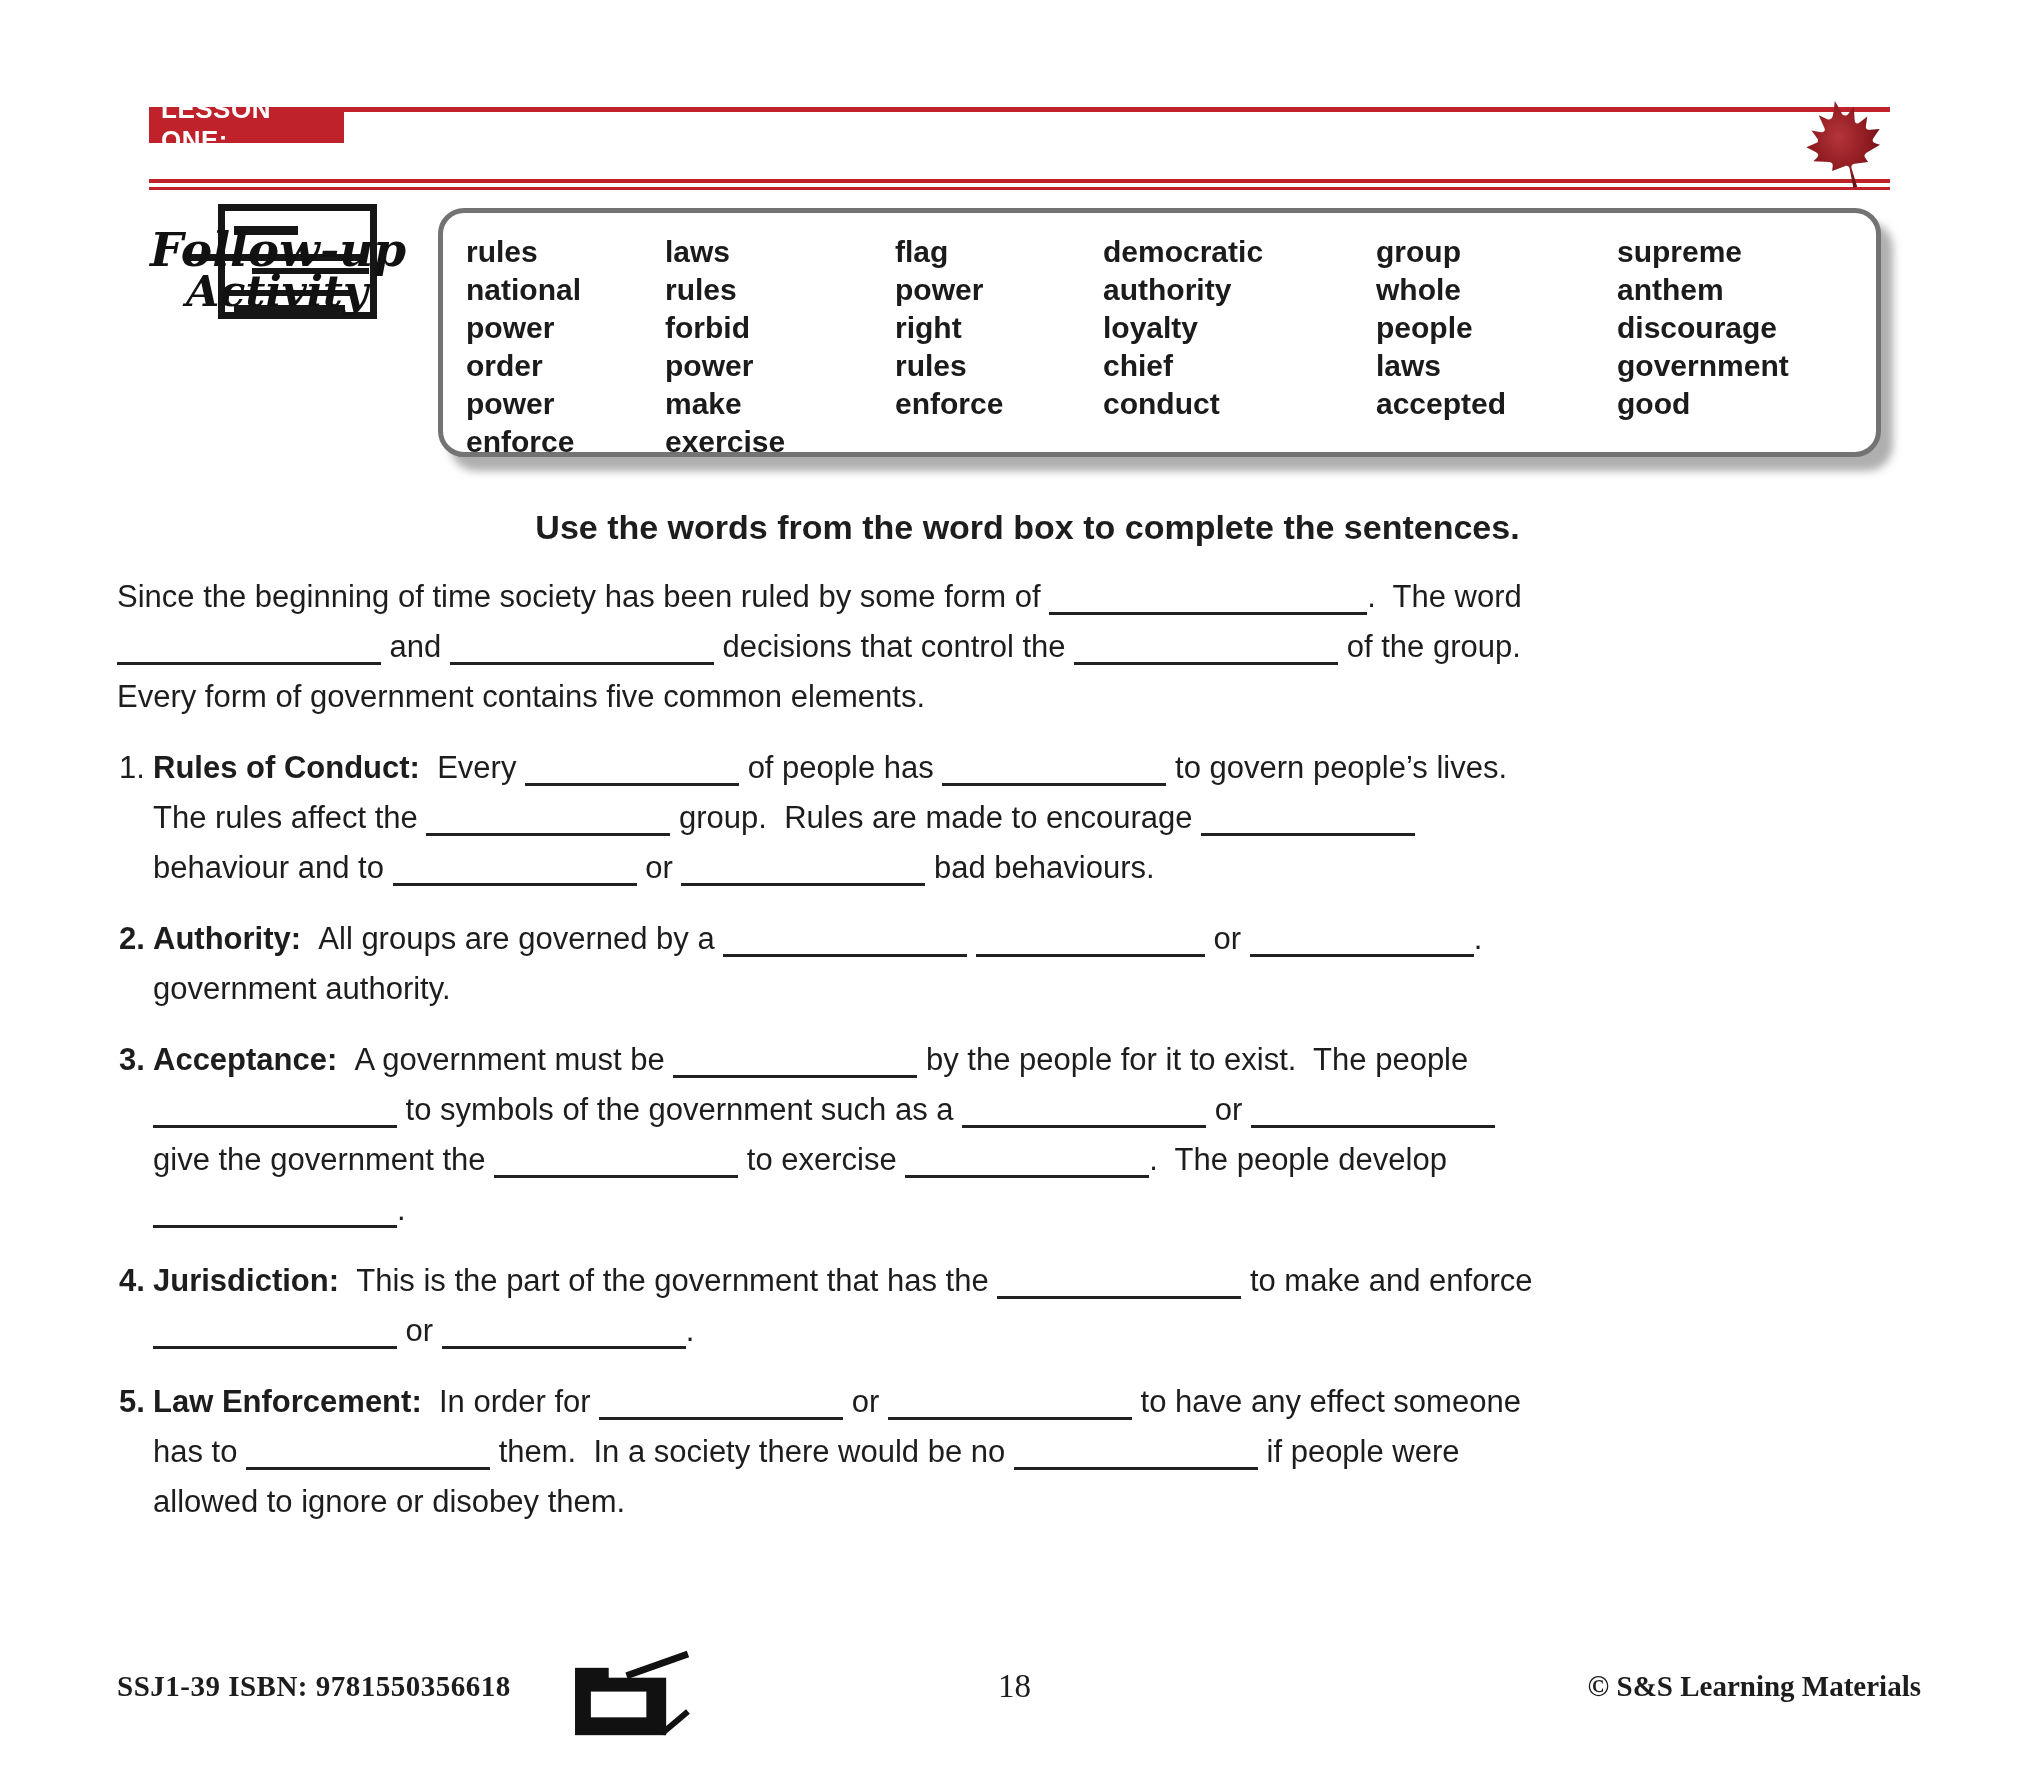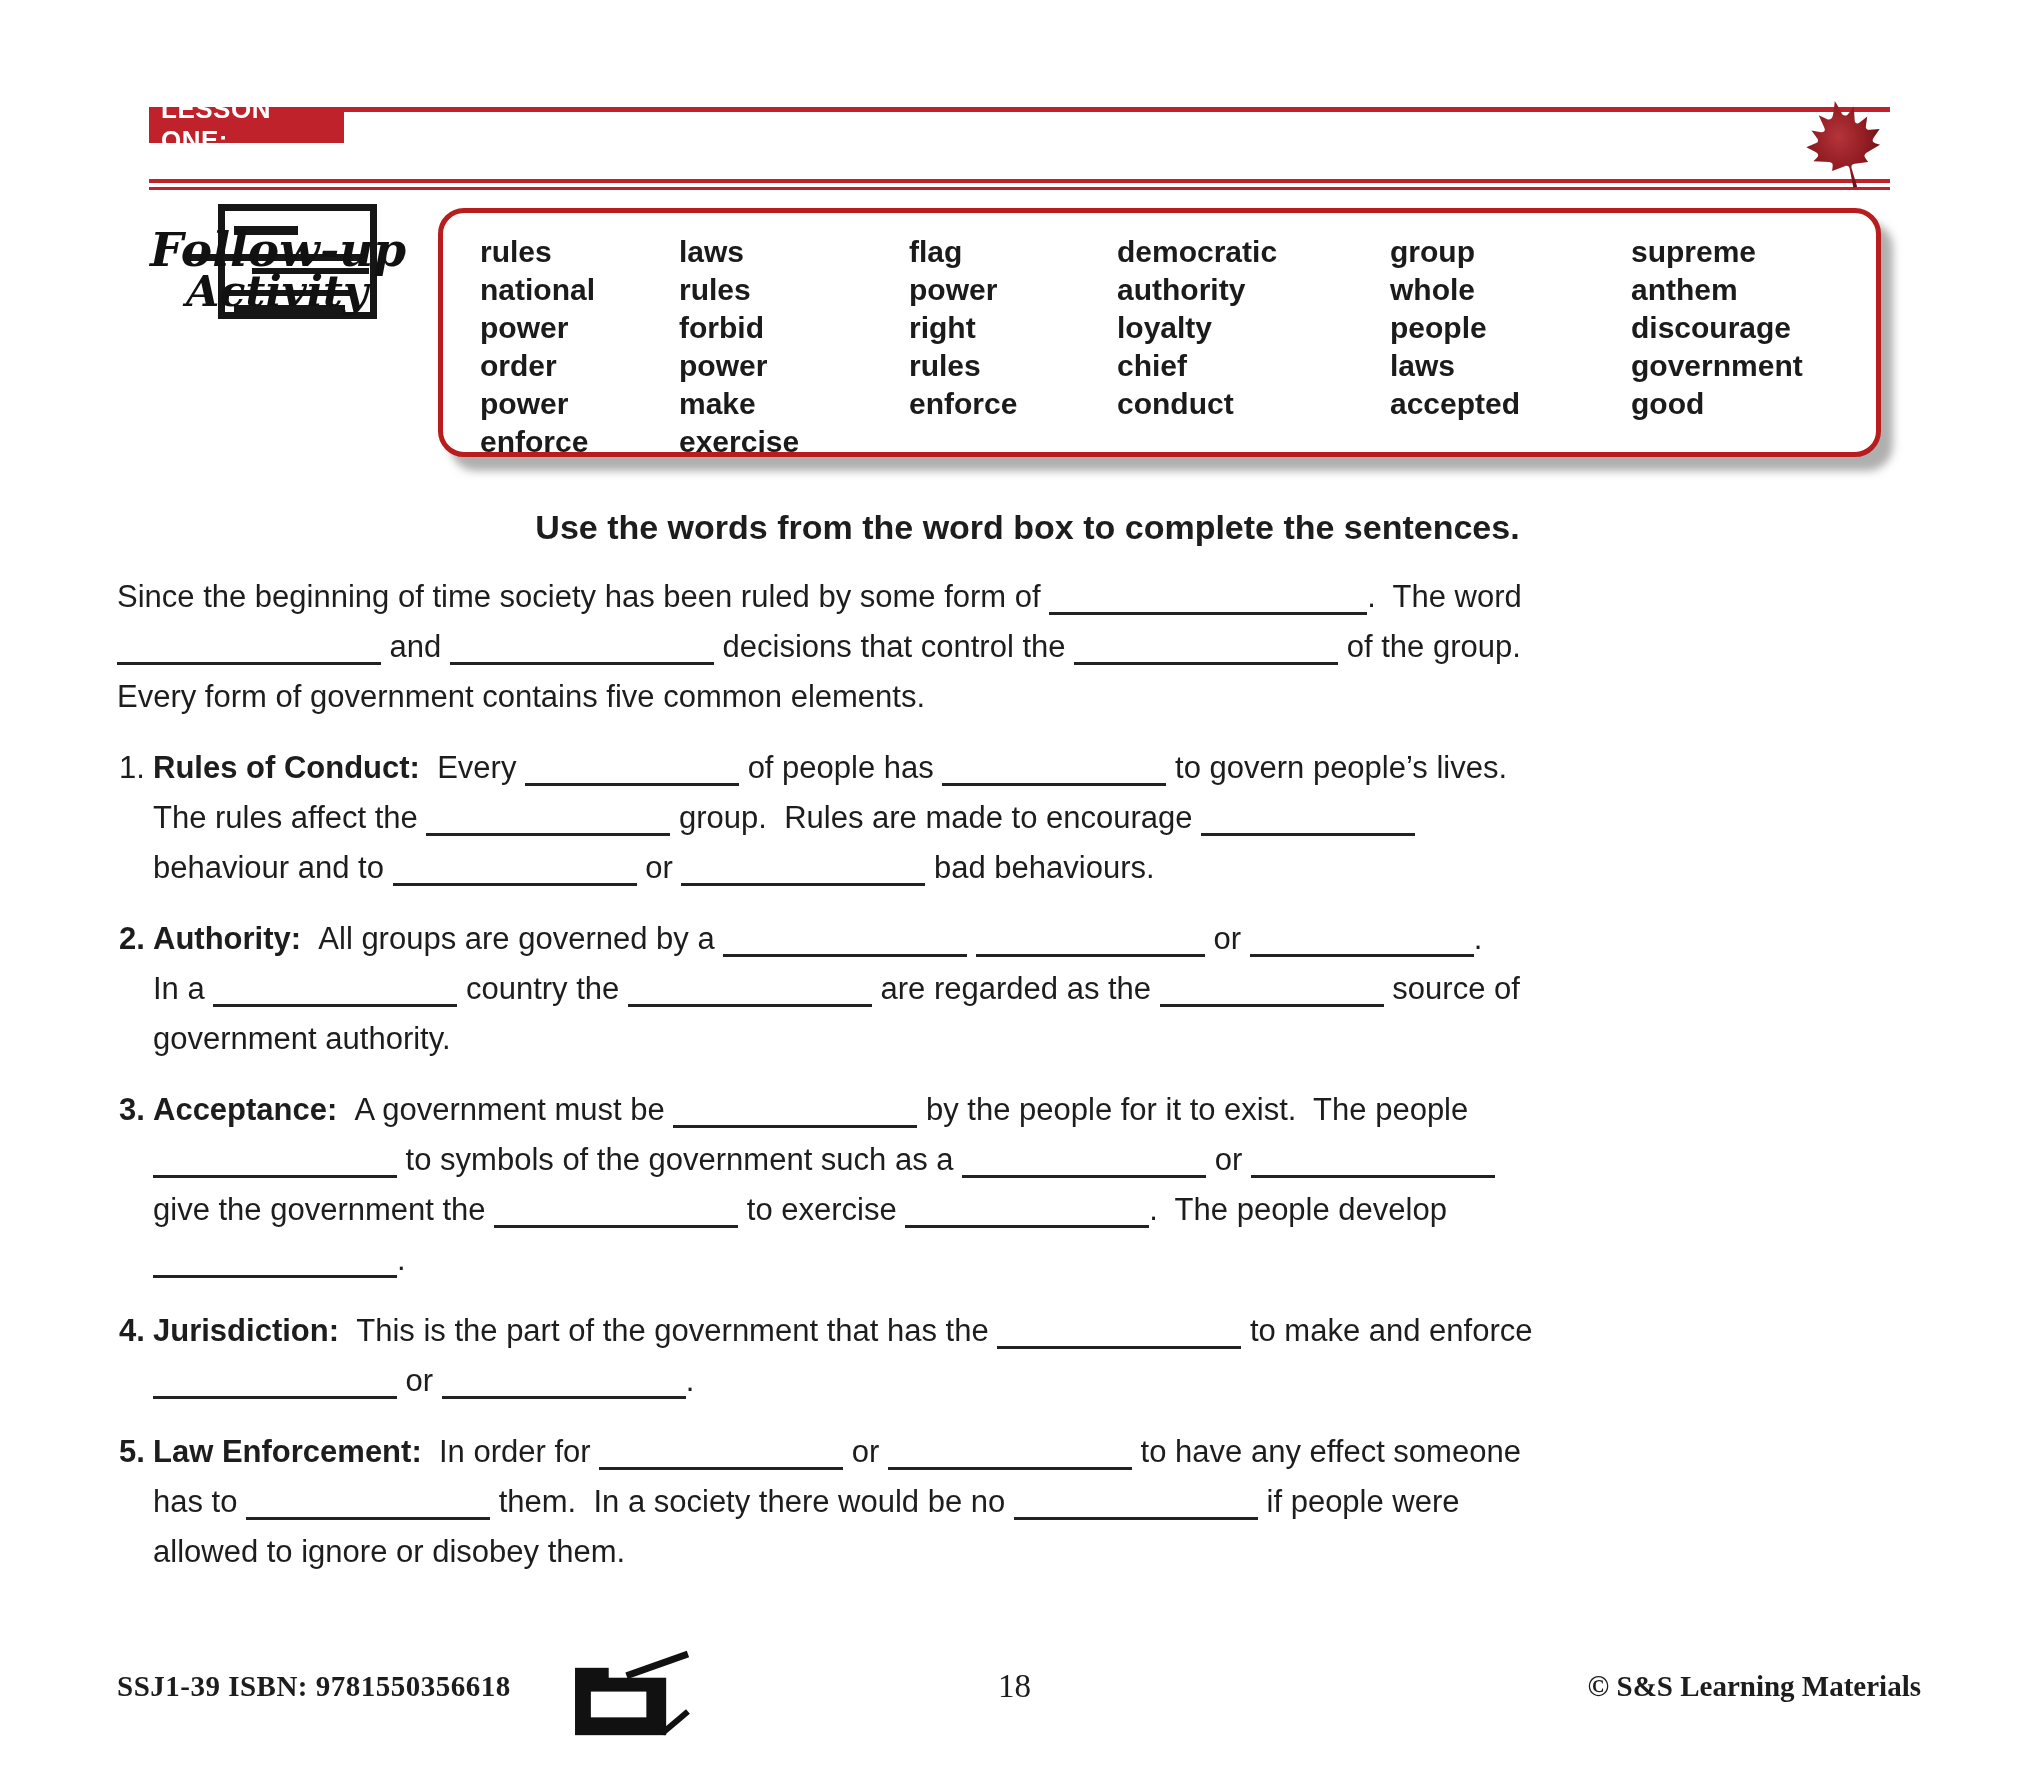--- a/index.html
+++ b/index.html
@@ -22,23 +22,23 @@
   .logo{position:absolute;left:156px;top:204px;width:257px;height:127px;}
   .lg-rect{position:absolute;left:62px;top:0;width:159px;height:115px;border:7px solid #161616;box-sizing:border-box;}
   .lg-bar{position:absolute;background:#161616;}
   .lg-t1{position:absolute;left:-6px;top:18px;font-family:"DejaVu Serif","Liberation Serif",serif;
          font-style:italic;font-weight:bold;font-size:47px;color:#111;white-space:nowrap;}
   .lg-t2{position:absolute;left:30px;top:62px;font-family:"DejaVu Serif","Liberation Serif",serif;
          font-style:italic;font-weight:bold;font-size:43px;color:#111;white-space:nowrap;}
 
   
   .wordbox{position:absolute;left:438px;top:208px;width:1443px;height:249px;background:#fff;
-           border:5px solid #b91c1c;border-radius:26px;box-sizing:border-box;
+           border:5px solid #737373;border-radius:26px;box-sizing:border-box;
            box-shadow:12px 14px 9px rgba(110,110,110,.55);
-           display:flex;padding:20px 0 0 37px;z-index:2;}
+           display:flex;padding:20px 0 0 23px;z-index:2;}
   .wb-col{display:block;}
   .wb-col:nth-child(1){width:199px;}
   .wb-col:nth-child(2){width:230px;}
   .wb-col:nth-child(3){width:208px;}
   .wb-col:nth-child(4){width:273px;}
   .wb-col:nth-child(5){width:241px;}
   .wb-col:nth-child(6){width:229px;}
   .wb-word{font-weight:bold;font-size:30px;line-height:38px;color:#1b1b1b;white-space:pre;}
 
   
@@ -149,21 +149,20 @@
         <div class="line"><span>Every form of government contains five common elements.</span></div>
       </div>
     <div id="items">
         <div class="item">
           <div class="line"><span class="num">1.</span><span class="head">Rules of Conduct:  </span><span>Every </span><span class="blank" style="width: 214px;"></span><span> of people has </span><span class="blank" style="width: 224px;"></span><span> to govern people’s lives.</span></div>
           <div class="line"><span>The rules affect the </span><span class="blank" style="width: 244px;"></span><span> group.  Rules are made to encourage </span><span class="blank" style="width: 214px;"></span></div>
           <div class="line"><span>behaviour and to </span><span class="blank" style="width: 244px;"></span><span> or </span><span class="blank" style="width: 244px;"></span><span> bad behaviours.</span></div>
         </div>
         <div class="item">
           <div class="line"><span class="num b">2.</span><span class="head">Authority:  </span><span>All groups are governed by a </span><span class="blank" style="width: 244px;"></span><span> </span><span class="blank" style="width: 229px;"></span><span> or </span><span class="blank" style="width: 224px;"></span><span>.</span></div>
-          <div class="line"><span>In a </span><span class="blank" style="width: 244px;"></span><span> country the </span><span class="blank" style="width: 244px;"></span><span> are regarded as the </span><span class="blank" style="width: 224px;"></span><span> source of</span></div>
           <div class="line"><span>government authority.</span></div>
         </div>
         <div class="item">
           <div class="line"><span class="num b">3.</span><span class="head">Acceptance:  </span><span>A government must be </span><span class="blank" style="width: 244px;"></span><span> by the people for it to exist.  The people</span></div>
           <div class="line"><span class="blank" style="width: 244px;"></span><span> to symbols of the government such as a </span><span class="blank" style="width: 244px;"></span><span> or </span><span class="blank" style="width: 244px;"></span></div>
           <div class="line"><span>give the government the </span><span class="blank" style="width: 244px;"></span><span> to exercise </span><span class="blank" style="width: 244px;"></span><span>.  The people develop</span></div>
           <div class="line"><span class="blank" style="width: 244px;"></span><span>.</span></div>
         </div>
         <div class="item">
           <div class="line"><span class="num b">4.</span><span class="head">Jurisdiction:  </span><span>This is the part of the government that has the </span><span class="blank" style="width: 244px;"></span><span> to make and enforce</span></div>

